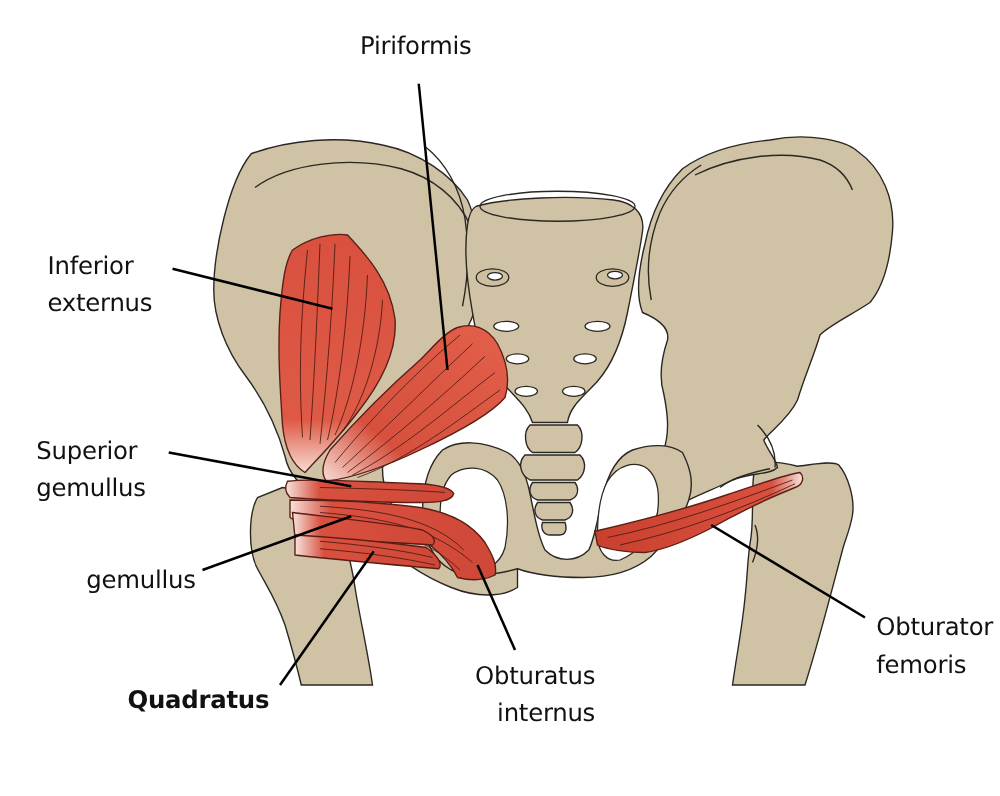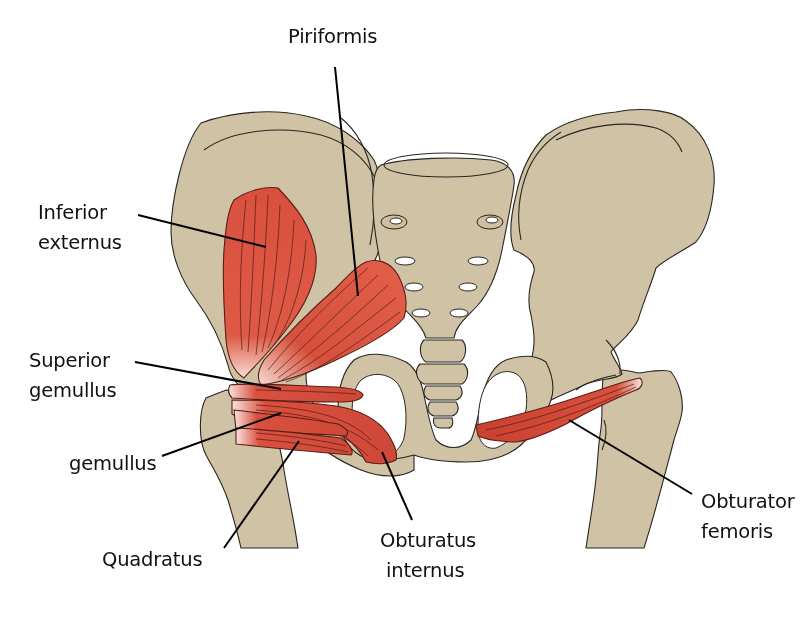--- a/index.html
+++ b/index.html
@@ -186,27 +186,27 @@
 
   <div class="label" style="left:13px; top:346px;">
     <span>Superior</span>
     <span>gemullus</span>
   </div>
 
   <div class="label" style="left:53px; top:449px;">
     <span>gemullus</span>
   </div>
 
-  <div class="label" style="left:86px; top:545px;">
+  <div class="label" style="left:86px; top:545px;font-weight:bold;">
     <span>Quadratus</span>
   </div>
 
   <div class="label" style="left:364px; top:526px;">
     <span>Obturatus</span>
-    <span style="padding-left:6px;">internus</span>
+    <span style="padding-left:6px;text-align:right;">internus</span>
   </div>
 
   <div class="label" style="left:685px; top:487px;">
     <span>Obturator</span>
     <span>femoris</span>
   </div>
 
 </div>
 
 </body></html>

